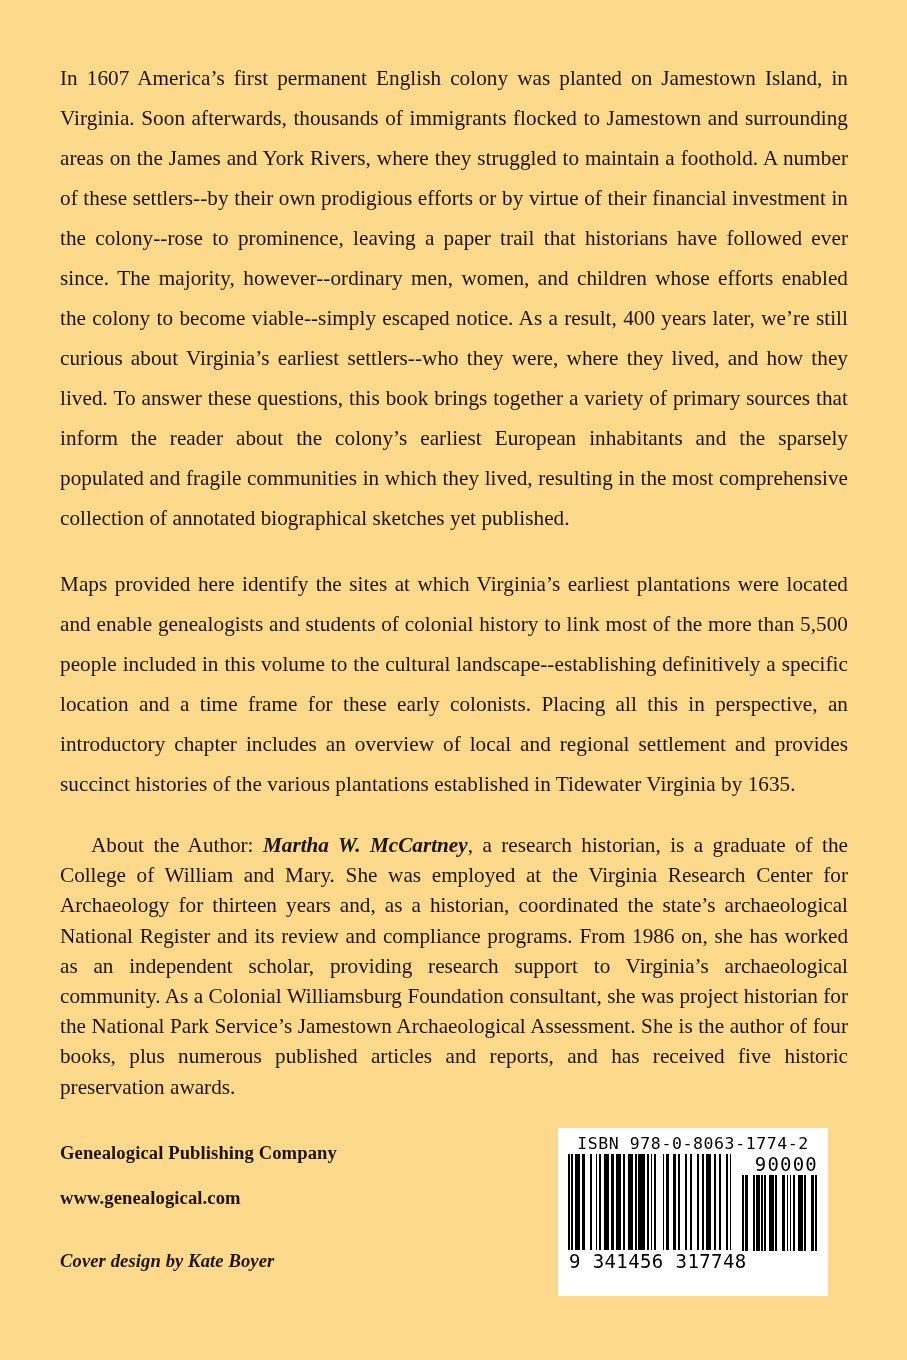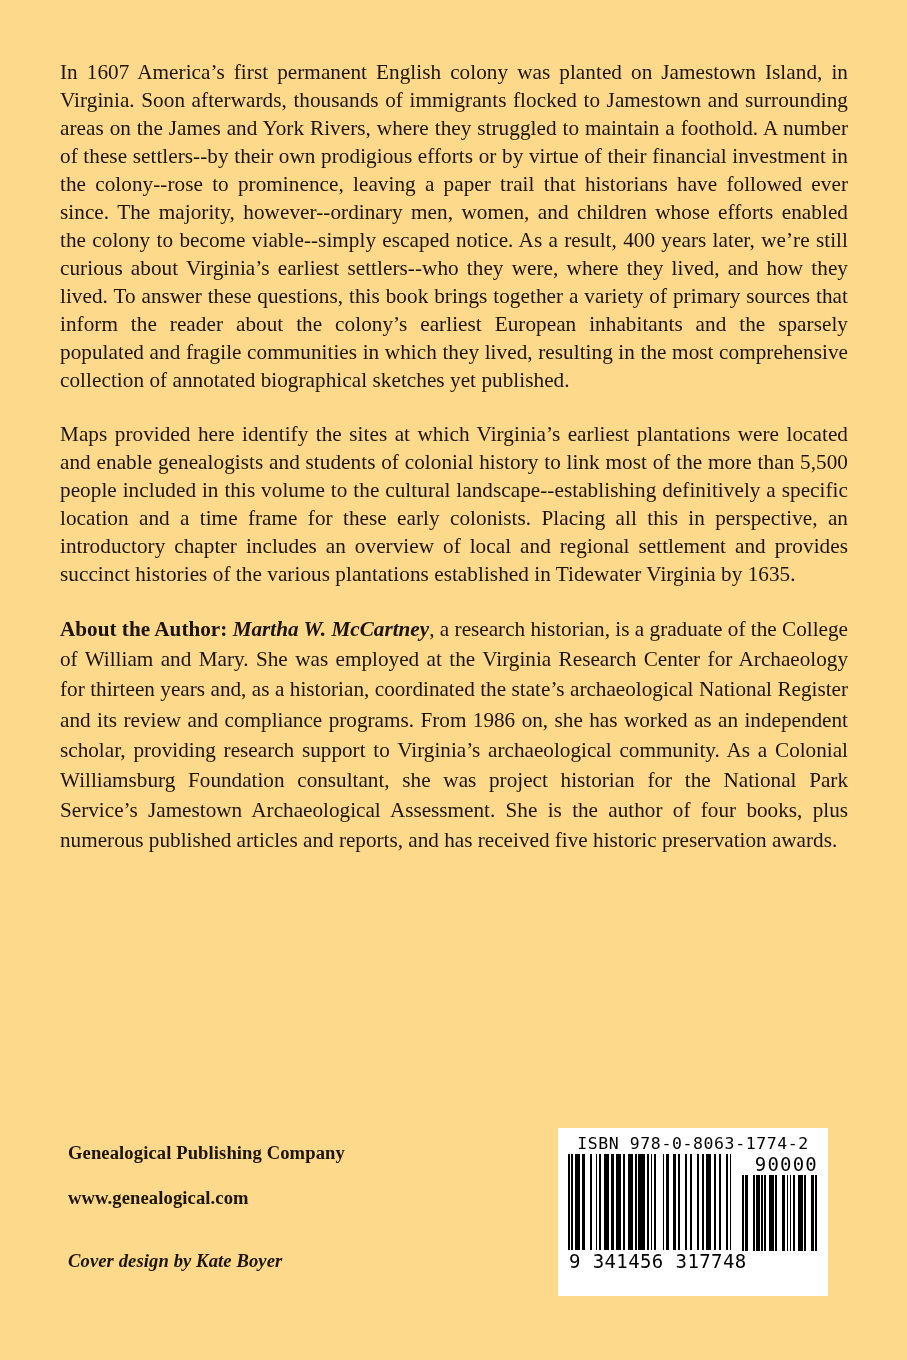--- a/index.html
+++ b/index.html
@@ -17,45 +17,46 @@
   .cover {
     position: relative;
     width: 907px;
     height: 1360px;
     background: #fcd98b;
     box-sizing: border-box;
     padding: 58px 59px 0 60px;
   }
   .blurb {
     font-size: 21.2px;
-    line-height: 28px;
+    line-height: 40px;
     text-align: justify;
     text-justify: inter-word;
     margin: 0 0 26px 0;
     letter-spacing: 0.05px;
   }
   .blurb:last-of-type { margin-bottom: 0; }
 
   .author-block {
     font-size: 21.2px;
     line-height: 30.2px;
     text-align: justify;
     margin: 0;
   }
   .author-lead {
-    font-weight: bold;
+    font-weight: normal;
+    margin-left: 31px;
   }
   .author-name {
     font-weight: bold;
     font-style: italic;
   }
 
   .footer {
     position: absolute;
-    left: 68px;
+    left: 60px;
     top: 1140px;
     width: 460px;
   }
   .pub-line {
     font-size: 18.6px;
     line-height: 25px;
     font-weight: bold;
     letter-spacing: 0.1px;
   }
   .pub-web {

